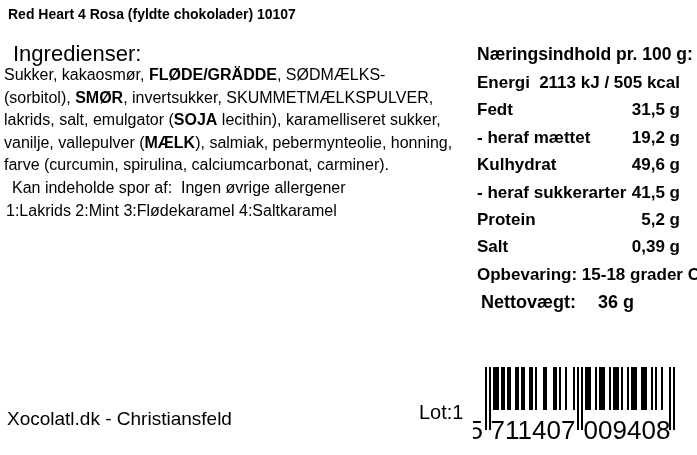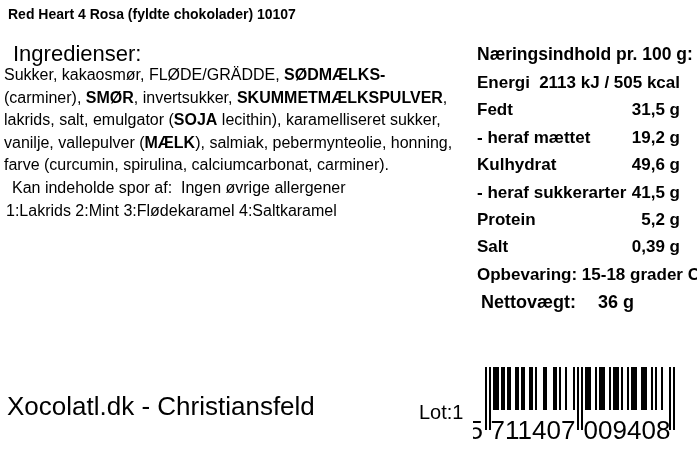--- a/index.html
+++ b/index.html
@@ -32,40 +32,40 @@
   .nut-row{
     display:flex;justify-content:space-between;align-items:baseline;
     height:27.4px;line-height:27.4px;
   }
   .nut-label{white-space:nowrap;}
   .nut-value{white-space:nowrap;}
   .storage-line{line-height:27.4px;white-space:nowrap;}
   .netweight-line{line-height:28px;font-size:18px;white-space:nowrap;padding-left:4px;}
   .netweight-value{margin-left:22px;}
   .producer{
-    position:absolute;left:7px;top:391px;
-    font-size:26px;white-space:nowrap;
+    position:absolute;left:7px;top:408px;
+    font-size:19px;white-space:nowrap;
   }
   .lot{
     position:absolute;left:371px;top:401px;
     font-size:20px;white-space:nowrap;margin-left:48px;
   }
   .barcode{position:absolute;left:473px;top:367px;}
   .barcode svg{display:block;}
 </style>
 </head>
 <body>
 
 <div class="product-title">Red Heart 4 Rosa (fyldte chokolader) 10107</div>
 
 <div class="ing-heading">Ingredienser:</div>
 
 <div class="ing-block">
-  <div class="ing-line"><span>Sukker, kakaosmør, </span><span style="font-weight: normal;">FLØDE/GRÄDDE</span><span>, </span><span style="font-weight: bold;">SØDMÆLKS-</span></div>
-  <div class="ing-line"><span>(carminer), </span><span style="font-weight: bold;">SMØR</span><span>, invertsukker, </span><span style="font-weight: bold;">SKUMMETMÆLKSPULVER</span><span>,</span></div>
+  <div class="ing-line"><span>Sukker, kakaosmør, </span><span style="font-weight: bold;">FLØDE/GRÄDDE</span><span>, </span><span style="font-weight: normal;">SØDMÆLKS-</span></div>
+  <div class="ing-line"><span>(sorbitol), </span><span style="font-weight: bold;">SMØR</span><span>, invertsukker, </span><span style="font-weight: normal;">SKUMMETMÆLKSPULVER</span><span>,</span></div>
   <div class="ing-line"><span>lakrids, salt, emulgator (</span><span style="font-weight: bold;">SOJA</span><span> lecithin), karamelliseret sukker,</span></div>
   <div class="ing-line"><span>vanilje, vallepulver (</span><span style="font-weight: bold;">MÆLK</span><span>), salmiak, pebermynteolie, honning,</span></div>
   <div class="ing-line"><span>farve (curcumin, spirulina, calciumcarbonat, carminer).</span></div>
   <div class="traces-line">Kan indeholde spor af:  Ingen øvrige allergener</div>
   <div class="variants-line">1:Lakrids 2:Mint 3:Flødekaramel 4:Saltkaramel</div>
 </div>
 
 <div class="nutrition">
   <div class="nut-heading">Næringsindhold pr. 100 g:</div>
   <div class="nut-row">

